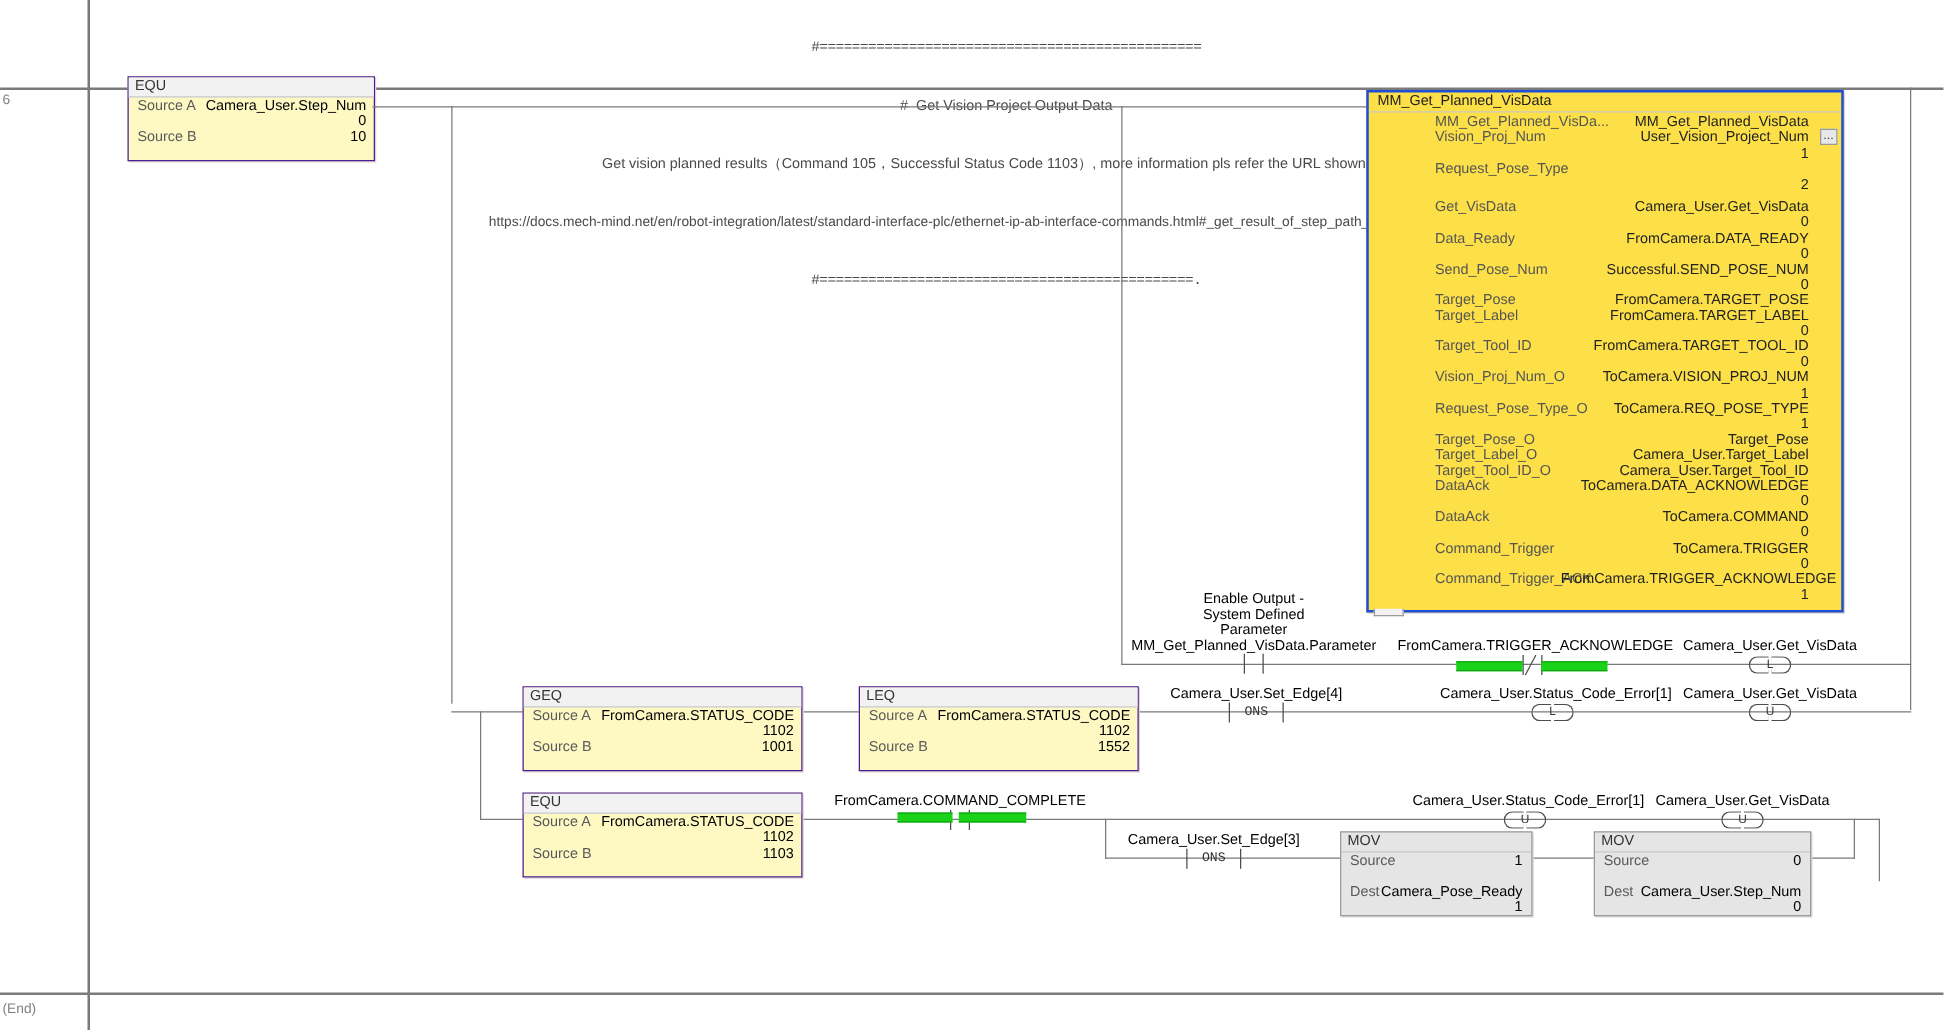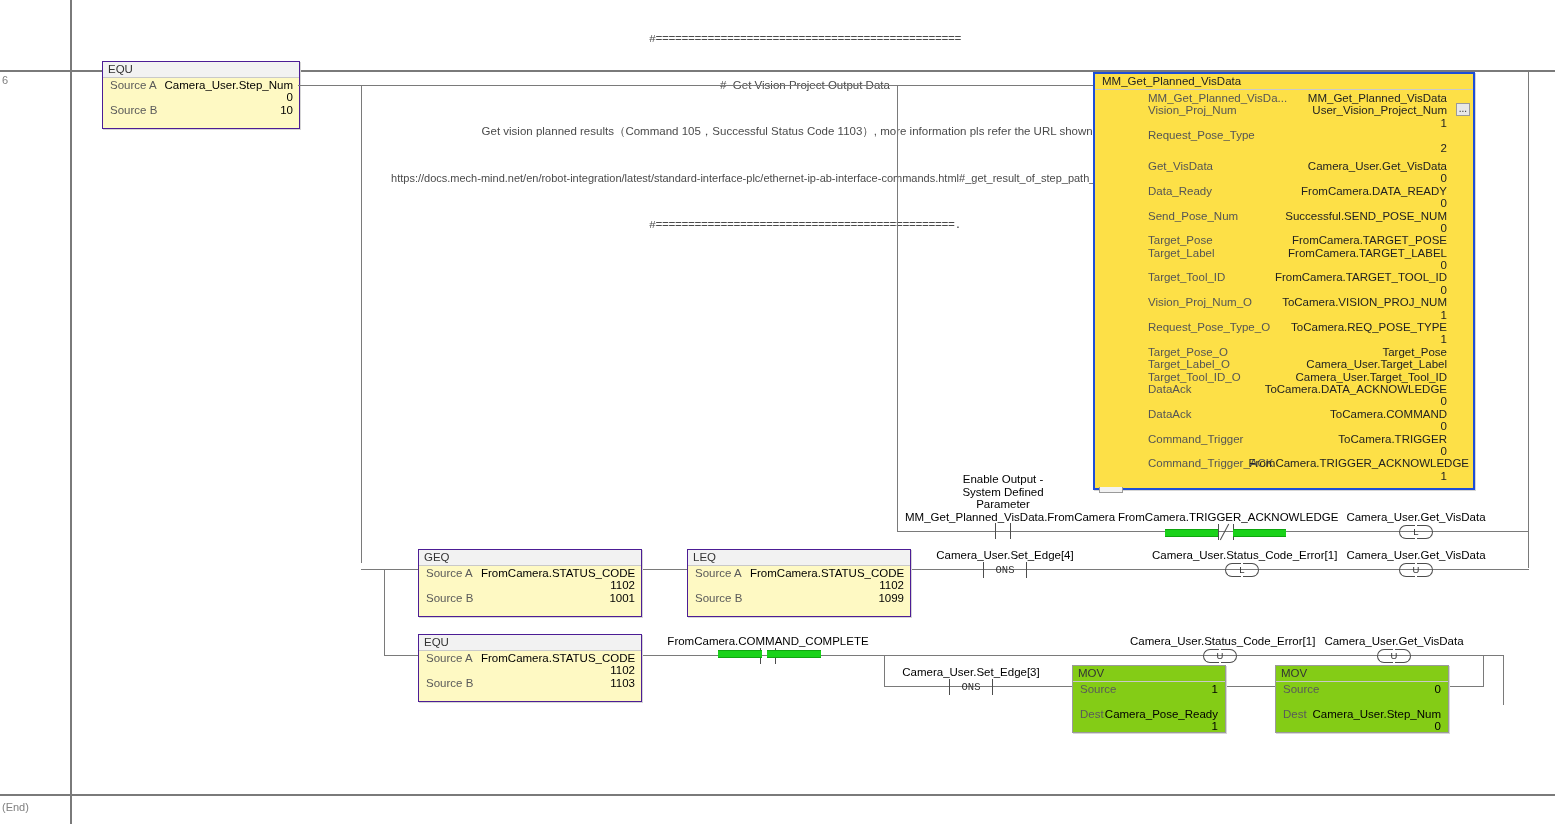--- a/index.html
+++ b/index.html
@@ -77,21 +77,21 @@
     color: #000;
   }
   .cmp .row .opd.center {
     right: auto;
     left: 62px;
   }
   
   .mov {
     position: absolute;
     border: 1px solid #9a9a9a;
-    background: #84cc16;
+    background: #e5e5e5;
     box-shadow: 1px 1px 0 #d6d6d6;
   }
   .mov .hdr {
     padding: 1px 5px 2px 5px;
     border-bottom: 1px solid #c9c9c9;
     color: #333;
   }
   .mov .row {
     position: relative;
     height: 25px;
@@ -465,21 +465,21 @@
 
   <div class="rail" style="left:897px; top:85px; width:1.4px; height:447px;"></div>
   <div class="rail" style="left:897px; top:531px; width:632px; height:1.4px;"></div>
   <div class="rail" style="left:1528px; top:70px; width:1.4px; height:498px;"></div>
 
   <div class="elem" style="left:905px; top:473px; width:196px;">
     <div class="tags">
       <div>Enable Output -</div>
       <div>System Defined</div>
       <div>Parameter</div>
-      <div>MM_Get_Planned_VisData.FromCamera</div>
+      <div>MM_Get_Planned_VisData.Parameter</div>
     </div>
     <div class="contact"></div>
   </div>
 
   <div class="elem" style="left:1118px; top:511px; width:216px;">
     <div class="tags">FromCamera.TRIGGER_ACKNOWLEDGE</div>
     <div class="contact">
       <div class="slash"></div>
     </div>
   </div>
@@ -512,21 +512,21 @@
 
   <div class="cmp" style="left:687px; top:549px; width:222px;">
     <div class="hdr">LEQ</div>
     <div class="row">
       <span class="lbl">Source A</span>
       <span class="opd center">FromCamera.STATUS_CODE</span>
       <span class="val">1102</span>
     </div>
     <div class="row">
       <span class="lbl">Source B</span>
-      <span class="val" style="top:1px;">1099</span>
+      <span class="val" style="top:1px;">1552</span>
     </div>
   </div>
 
   <div class="elem" style="left:935px; top:549px; width:140px;">
     <div class="tags">Camera_User.Set_Edge[4]</div>
     <div class="ons">
       <div class="txt">ONS</div>
     </div>
   </div>
 

